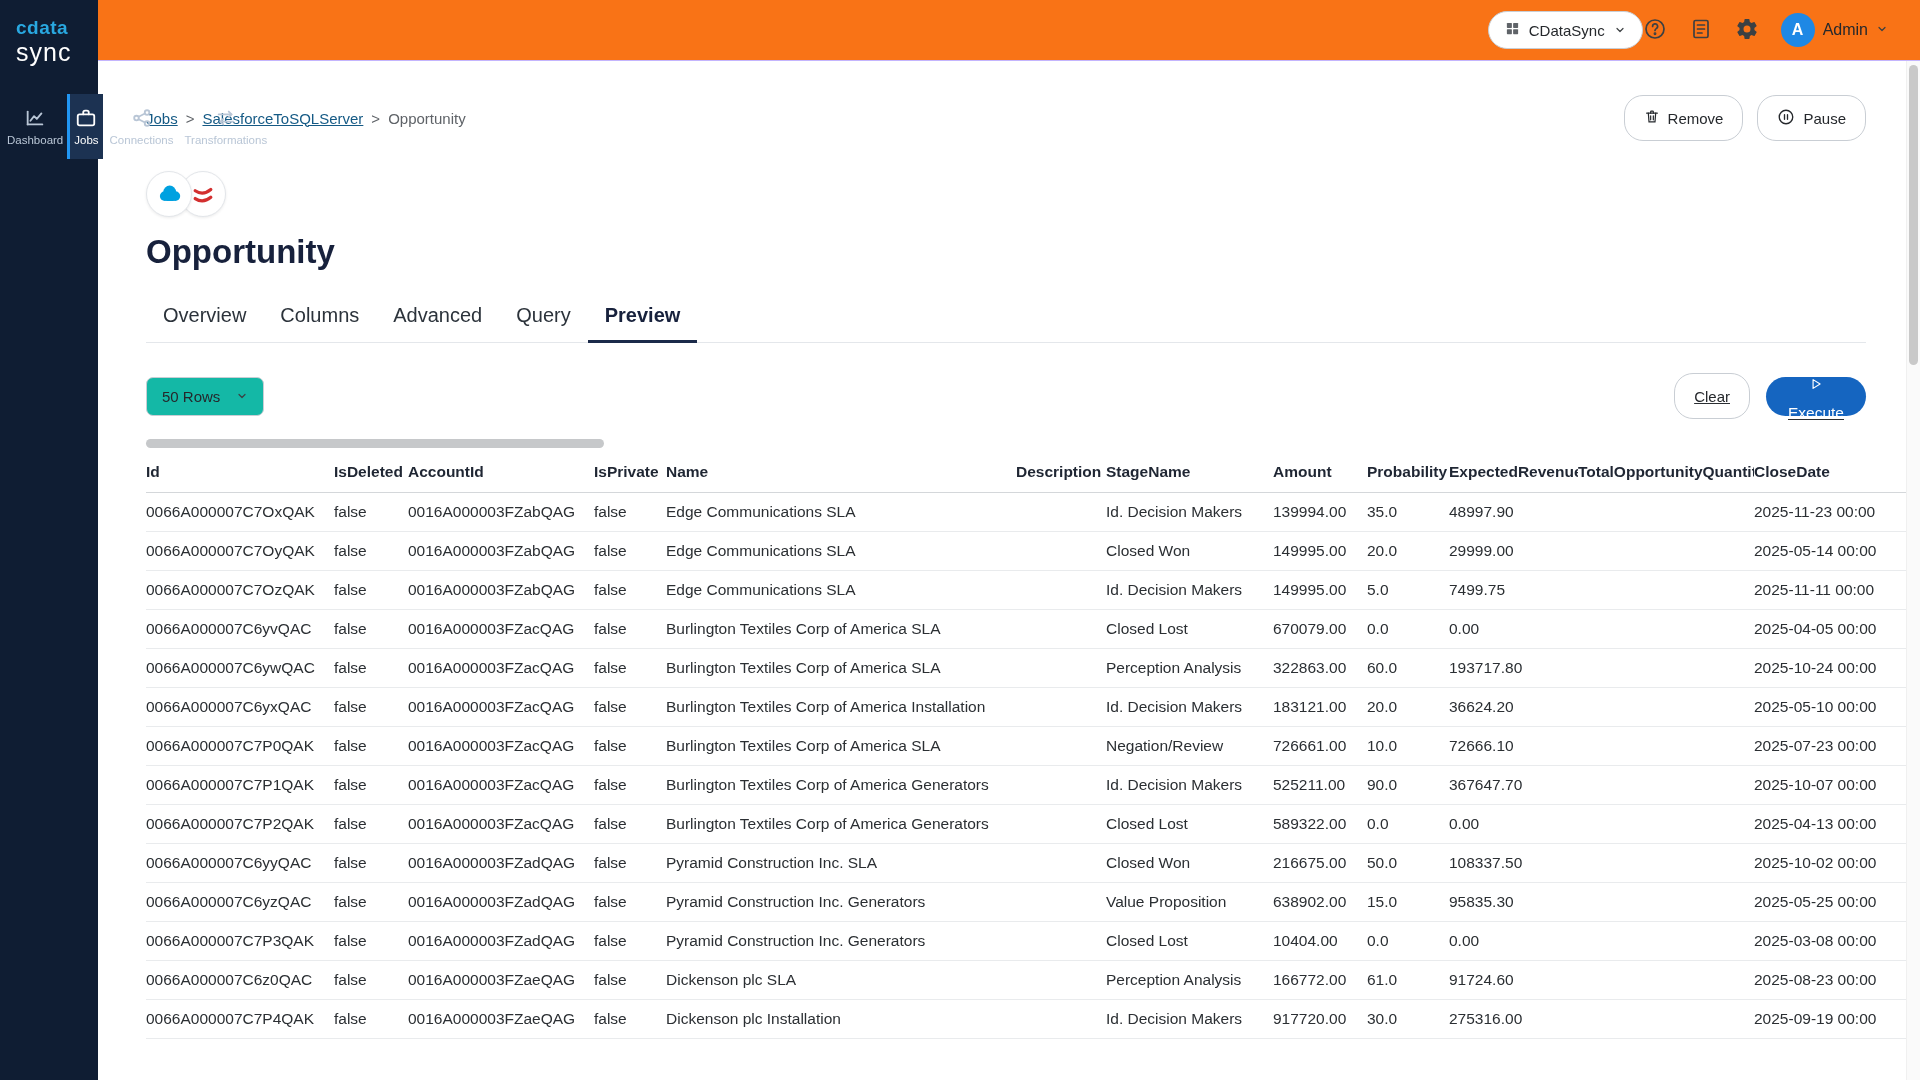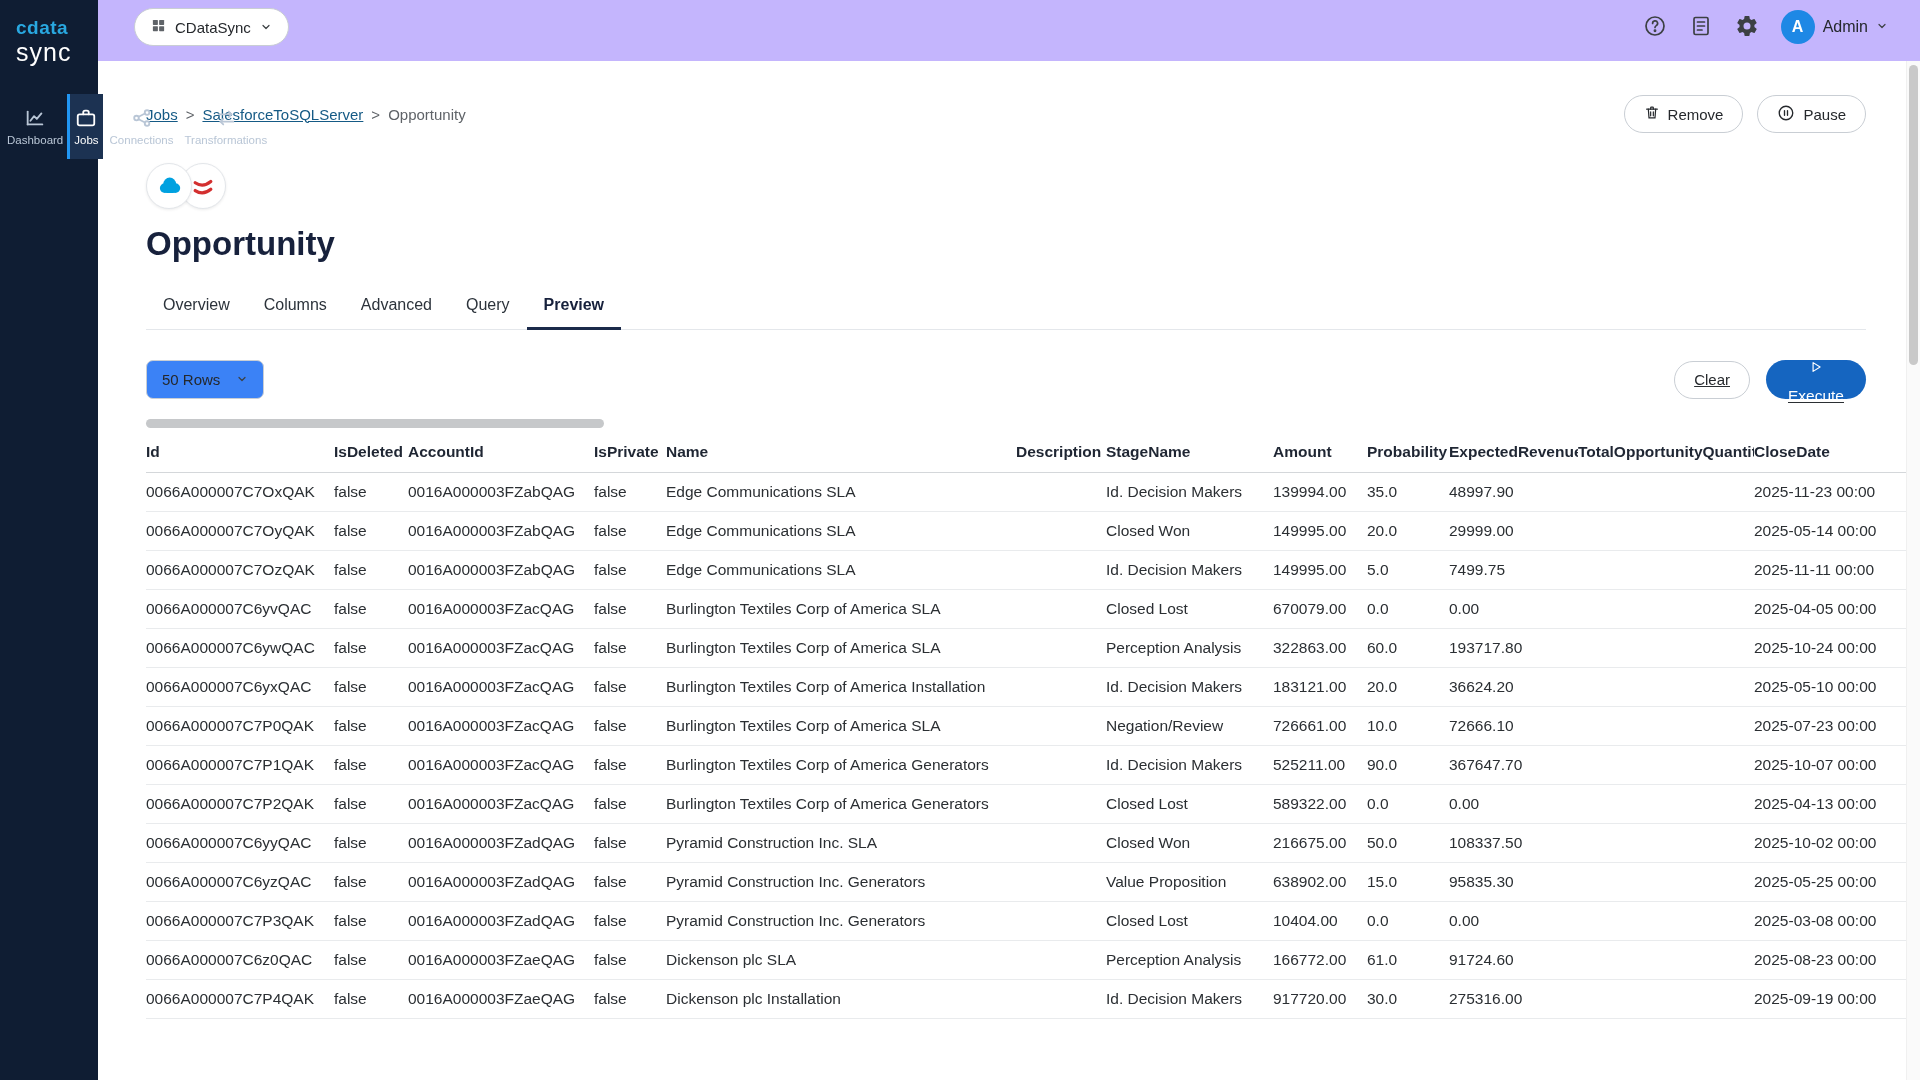--- a/index.html
+++ b/index.html
@@ -15,43 +15,43 @@
   .logo .l2 { color:#fff; font-size:25px; font-weight:400; letter-spacing:1px; }
   .nav { margin-top:18px; display:flex; flex-direction:row; }
   .nav-item { display:flex; flex-direction:column; align-items:center; gap:5px;
               padding:13px 4px; color:#b9c6d6; font-size:11.5px; cursor:pointer;
               border-left:3px solid transparent; }
   .nav-item.active { background:#1c3252; color:#fff; border-left-color:#2196f3; }
   .nav-item svg { display:block; }
 
   
   .header { margin-left:98px; height:61px; display:flex; align-items:center;
-            justify-content:space-between; padding:0 32px 0 36px; background:#c4b5fd;
-            border-bottom:7px solid #c4b5fd; }
+            justify-content:flex-end; padding:0 32px 0 36px; background:#f97316;
+            border-bottom:1px solid #c4b5fd; }
   .app-selector { display:flex; align-items:center; gap:9px; border:1px solid #c9ced4;
                   border-radius:21px; padding:9px 16px; font-size:15px; color:#25282c;
                   background:#fff; cursor:pointer; }
   .header-right { display:flex; align-items:center; gap:22px; }
   .icon-btn { background:none; border:none; cursor:pointer; display:flex; align-items:center; }
   .avatar { width:34px; height:34px; border-radius:50%; background:#1e88e5; color:#fff;
             font-size:16px; font-weight:700; display:flex; align-items:center;
             justify-content:center; }
   .user-chip { display:flex; align-items:center; gap:8px; cursor:pointer; }
   .user-name { font-size:16px; color:#25282c; }
 
   
   .main { margin-left:98px; padding:0 0 0 48px; position:relative; }
   .crumb-row { margin-top:34px; display:flex; align-items:center;
                justify-content:space-between; padding-right:54px; }
   .breadcrumb { font-size:15px; color:#5f6368; display:flex; gap:8px; align-items:center; }
   .breadcrumb a { color:#155a85; text-decoration:underline; cursor:pointer; }
   .crumb-sep { color:#5f6368; }
   .crumb-current { color:#5f6368; }
   .action-btns { display:flex; gap:14px; }
-  .pill-btn { display:flex; align-items:center; gap:8px; height:38px; padding:8px 19px;
+  .pill-btn { display:flex; align-items:center; gap:8px; height:46px; padding:8px 19px;
               border:1px solid #c9ced4; border-radius:19px; background:#fff;
               font-size:15px; color:#25282c; cursor:pointer;
               font-family:"Liberation Sans",sans-serif; }
 
   .logo-circles { margin-top:30px; display:flex; }
   .logo-circle { width:46px; height:46px; border-radius:50%; background:#fff;
                  border:1px solid #e3e6ea; display:flex; align-items:center;
                  justify-content:center; box-shadow:0 1px 3px rgba(0,0,0,.08); }
   .logo-circle.dest { margin-left:-12px; z-index:1; }
   .logo-circle.src { z-index:2; }
@@ -59,29 +59,29 @@
   .page-title { margin-top:16px; font-size:33px; font-weight:700; color:#17213c; }
 
   .source-row { margin-top:16px; display:flex; align-items:center; gap:11px; font-size:17px; }
   .source-row a { color:#173a64; text-decoration:underline; cursor:pointer; }
   .flow-arrow { font-size:19px; color:#25282c; }
   .badge { background:#e9f4ec; color:#2e7d32; font-size:13.5px; padding:4px 11px;
            border-radius:4px; }
 
   .tabs { margin-top:20px; display:flex; border-bottom:1px solid #e4e7eb;
           margin-right:54px; }
-  .tab { padding:13px 17px; font-size:16px; color:#2c333b; cursor:pointer;
+  .tab { padding:13px 17px; font-size:20px; color:#2c333b; cursor:pointer;
          border-bottom:3px solid transparent; margin-bottom:-1px; }
   .tab.active { color:#17213c; font-weight:700; border-bottom-color:#1b2a4a; }
 
   .controls-row { margin-top:30px; display:flex; align-items:center;
                   justify-content:space-between; padding-right:54px; }
   .rows-select { display:flex; align-items:center; gap:16px; border:1px solid #c9ced4;
                  border-radius:7px; padding:10px 15px; font-size:15px; color:#25282c;
-                 background:#3b82f6; cursor:pointer; }
+                 background:#14b8a6; cursor:pointer; }
   .controls-right { display:flex; align-items:center; gap:16px;text-decoration:underline; }
   .execute-btn { display:flex; align-items:center; gap:9px; height:39px; padding:0 22px;
                  border:none; border-radius:20px; background:#1565c0; color:#fff;
                  font-size:15.5px; cursor:pointer; font-family:"Liberation Sans",sans-serif;flex-direction:column; }
 
   .hscroll { margin-top:20px; height:9px; width:458px; background:#c6c8ca;
              border-radius:5px; cursor:pointer; }
 
   
   .table-wrap { margin-top:4px; overflow:hidden; width:1774px; }

